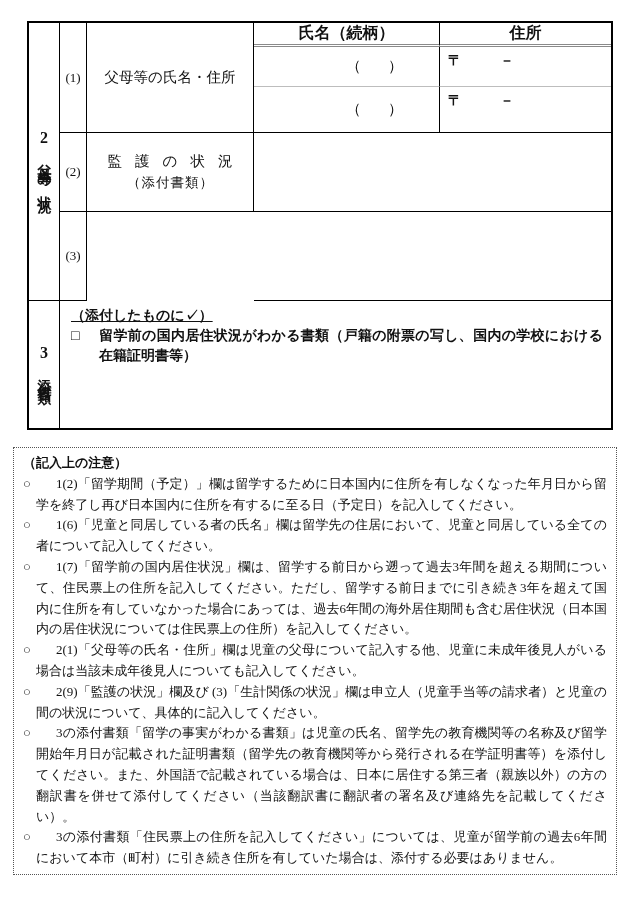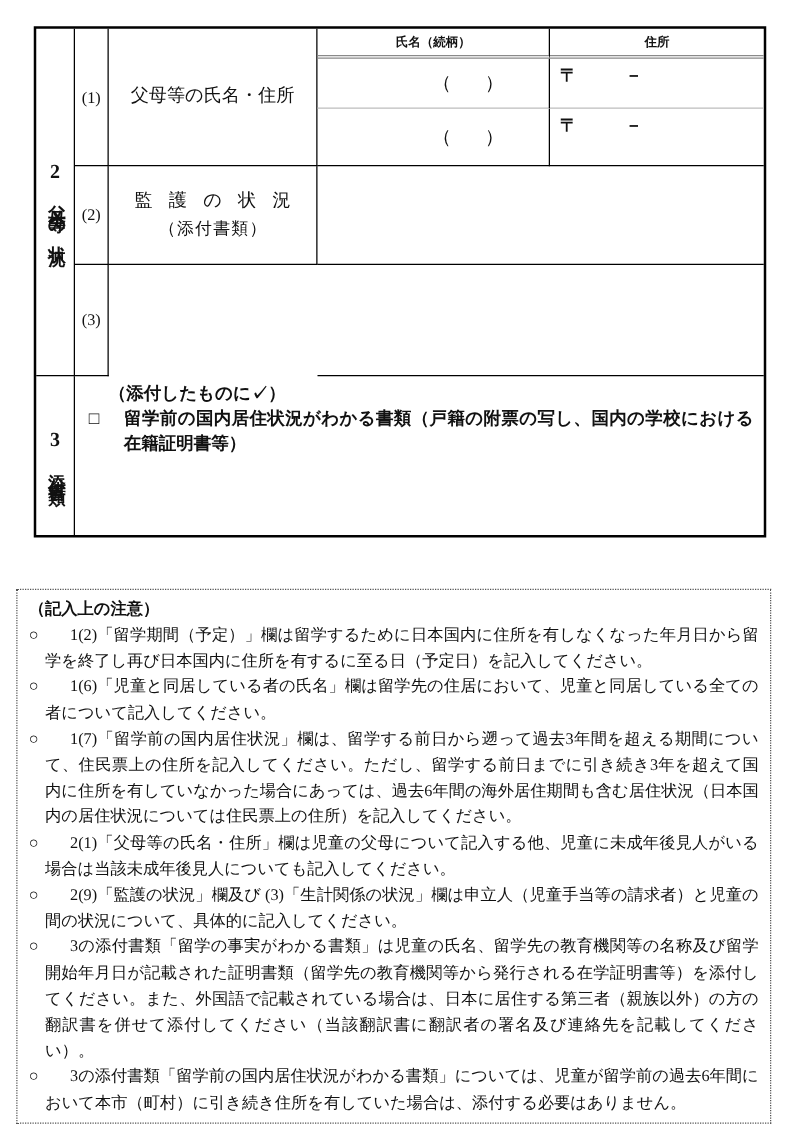--- a/index.html
+++ b/index.html
@@ -22,40 +22,40 @@
   .bb-light{border-bottom:1px solid #bdbdbd;}
   .bb-double{border-bottom:3px double #8a8a8a;}
   .center{display:flex;align-items:center;justify-content:center;text-align:center;}
   
   .vlabel{display:flex;flex-direction:column;align-items:center;justify-content:center;gap:7px;}
   .vlabel .num{font-weight:bold;font-size:16px;line-height:1;}
   .vlabel .vtxt{
     writing-mode:vertical-rl;text-orientation:upright;
     font-weight:bold;font-size:14px;letter-spacing:4px;line-height:1;
   }
-  .hdr{font-weight:bold;font-size:10px;}
+  .hdr{font-weight:bold;font-size:16px;}
   .idx{font-size:13px;}
   .rowtitle{flex-direction:column;gap:3px;font-weight:normal;font-size:14.5px;line-height:1.35;}
   .ls-wide{letter-spacing:13px;margin-right:-13px;}
   .ls-med{letter-spacing:6px;margin-right:-6px;}
   .sub{font-size:13.5px;letter-spacing:1px;margin-right:-1px;}
   .namecell{display:flex;align-items:center;justify-content:flex-end;padding-right:30px;
     font-size:15px;letter-spacing:6px;}
   .addrcell{padding:5px 8px;font-size:14px;font-weight:bold;}
   .addrcell .dash{margin-left:38px;font-weight:bold;}
   
   .s3content{padding:5px 8px 0 11px;font-weight:bold;font-size:14px;line-height:20px;}
-  .s3content .intro{margin:0 0 0 16px;}
+  .s3content .intro{margin:0 0 0 0;text-decoration:underline;}
   .chk{margin:0;padding-left:28px;text-align:justify;cursor:default;}
   .chk .box{display:inline-block;width:28px;margin-left:-28px;font-weight:normal;}
   
   .notes{
     position:absolute;left:13px;top:447px;width:604px;height:428px;
     box-sizing:border-box;border:1px dotted #555;background:#fff;
-    padding:5px 9px 4px 9px;font-size:13px;line-height:20.8px;overflow:hidden;margin-top:24px;
+    padding:5px 9px 4px 9px;font-size:13px;line-height:20.8px;overflow:hidden;
   }
   .notes .title{font-weight:bold;margin:0 0 0 0;}
   .note{position:relative;padding-left:13px;margin:0;}
   .note .marker{position:absolute;left:0;top:0;}
   .note p{margin:0;text-indent:20px;text-align:justify;}
 </style>
 </head>
 <body>
 
 <div class="tbl">
@@ -131,15 +131,15 @@
   <div class="note">
     <span class="marker">○</span>
     <p>2(9)「監護の状況」欄及び (3)「生計関係の状況」欄は申立人（児童手当等の請求者）と児童の間の状況について、具体的に記入してください。</p>
   </div>
   <div class="note">
     <span class="marker">○</span>
     <p>3の添付書類「留学の事実がわかる書類」は児童の氏名、留学先の教育機関等の名称及び留学開始年月日が記載された証明書類（留学先の教育機関等から発行される在学証明書等）を添付してください。また、外国語で記載されている場合は、日本に居住する第三者（親族以外）の方の翻訳書を併せて添付してください（当該翻訳書に翻訳者の署名及び連絡先を記載してください）。</p>
   </div>
   <div class="note">
     <span class="marker">○</span>
-    <p>3の添付書類「留学前の国内居住状況がわかる書類」については、児童が留学前の過去6年間において本市（町村）に引き続き住所を有していた場合は、添付する必要はありません。</p>
+    <p>3の添付書類「住民票上の住所を記入してください」については、児童が留学前の過去6年間において本市（町村）に引き続き住所を有していた場合は、添付する必要はありません。</p>
   </div>
 </div>
 
 </body></html>

